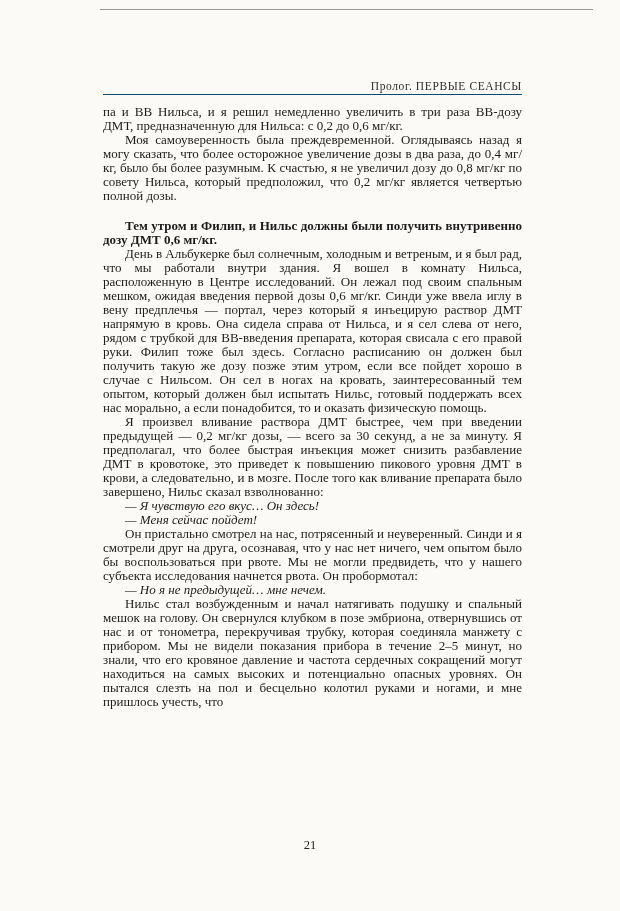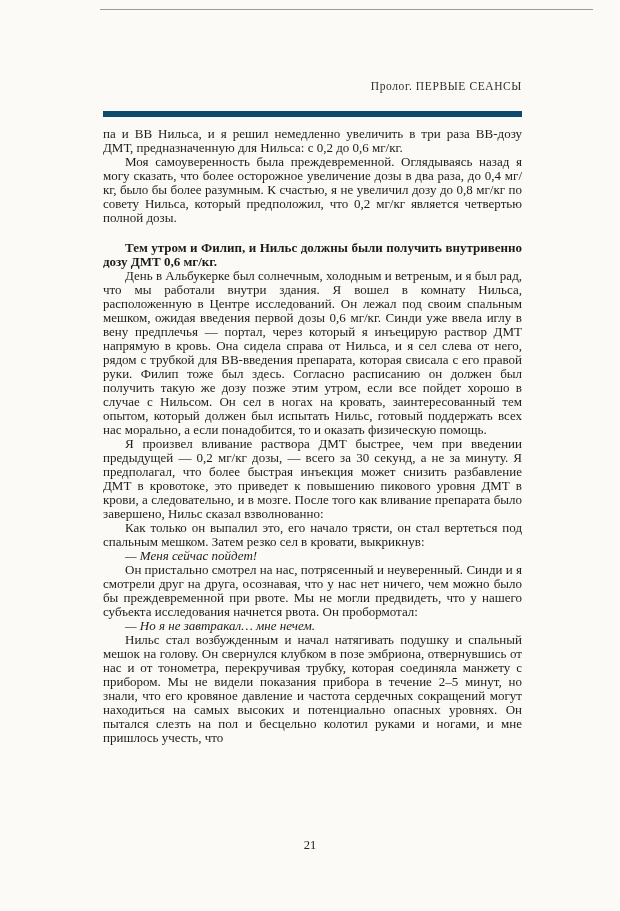--- a/index.html
+++ b/index.html
@@ -24,22 +24,22 @@
     position: absolute;
     left: 103px;
     top: 80px;
     width: 419px;
   }
   .running-head {
     text-align: right;
     font-size: 11.5px;
     letter-spacing: 0.6px;
     color: #2e2e2e;
-    padding-bottom: 19px;
-    border-bottom: 6px solid #0c4a6e;
+    padding-bottom: 2px;
+    border-bottom: 1px solid #0c4a6e;
   }
   .body-text {
     margin-top: 10px;
     font-size: 13px;
     line-height: 14px;
     text-align: justify;
     hyphens: auto;
     -webkit-hyphens: auto;
   }
   .body-text p {
@@ -70,24 +70,24 @@
   <div class="page-column">
 
     <div class="running-head">Пролог. ПЕРВЫЕ СЕАНСЫ</div>
 
     <div class="body-text">
       <p class="no-indent">па и ВВ Нильса, и я решил немедленно увеличить в три раза ВВ-дозу ДМТ, предназначенную для Нильса: с 0,2 до 0,6 мг/кг.</p>
       <p>Моя самоуверенность была преждевременной. Оглядываясь назад я могу сказать, что более осторожное увеличение дозы в два раза, до 0,4 мг/кг, было бы более разумным. К счастью, я не увеличил дозу до 0,8 мг/кг по совету Нильса, который предположил, что 0,2 мг/кг является четвертью полной дозы.</p>
       <p class="gap-before">Тем утром и Филип, и Нильс должны были получить внутривенно дозу ДМТ 0,6 мг/кг.</p>
       <p>День в Альбукерке был солнечным, холодным и ветреным, и я был рад, что мы работали внутри здания. Я вошел в комнату Нильса, расположенную в Центре исследований. Он лежал под своим спальным мешком, ожидая введения первой дозы 0,6 мг/кг. Синди уже ввела иглу в вену предплечья — портал, через который я инъецирую раствор ДМТ напрямую в кровь. Она сидела справа от Нильса, и я сел слева от него, рядом с трубкой для ВВ-введения препарата, которая свисала с его правой руки. Филип тоже был здесь. Согласно расписанию он должен был получить такую же дозу позже этим утром, если все пойдет хорошо в случае с Нильсом. Он сел в ногах на кровать, заинтересованный тем опытом, который должен был испытать Нильс, готовый поддержать всех нас морально, а если понадобится, то и оказать физическую помощь.</p>
       <p>Я произвел вливание раствора ДМТ быстрее, чем при введении предыдущей — 0,2 мг/кг дозы, — всего за 30 секунд, а не за минуту. Я предполагал, что более быстрая инъекция может снизить разбавление ДМТ в кровотоке, это приведет к повышению пикового уровня ДМТ в крови, а следовательно, и в мозге. После того как вливание препарата было завершено, Нильс сказал взволнованно:</p>
-      <p>Как только он выпалил это, его начало трясти, он стал вертеться под спальным мешком. Затем резко сел в кровати, выкрикнув:</p>
+      <p class="dialog">— Я чувствую его вкус… Он здесь!</p>
       <p class="dialog">— Меня сейчас пойдет!</p>
-      <p>Он пристально смотрел на нас, потрясенный и неуверенный. Синди и я смотрели друг на друга, осознавая, что у нас нет ничего, чем можно было бы преждевременной при рвоте. Мы не могли предвидеть, что у нашего субъекта исследования начнется рвота. Он пробормотал:</p>
-      <p class="dialog">— Но я не завтракал… мне нечем.</p>
+      <p>Он пристально смотрел на нас, потрясенный и неуверенный. Синди и я смотрели друг на друга, осознавая, что у нас нет ничего, чем опытом было бы воспользоваться при рвоте. Мы не могли предвидеть, что у нашего субъекта исследования начнется рвота. Он пробормотал:</p>
+      <p class="dialog">— Но я не предыдущей… мне нечем.</p>
       <p>Нильс стал возбужденным и начал натягивать подушку и спальный мешок на голову. Он свернулся клубком в позе эмбриона, отвернувшись от нас и от тонометра, перекручивая трубку, которая соединяла манжету с прибором. Мы не видели показания прибора в течение 2–5 минут, но знали, что его кровяное давление и частота сердечных сокращений могут находиться на самых высоких и потенциально опасных уровнях. Он пытался слезть на пол и бесцельно колотил руками и ногами, и мне пришлось учесть, что</p>
     </div>
 
   </div>
 
   <div class="page-number">21</div>
 
 </div>
 
 </body></html>

